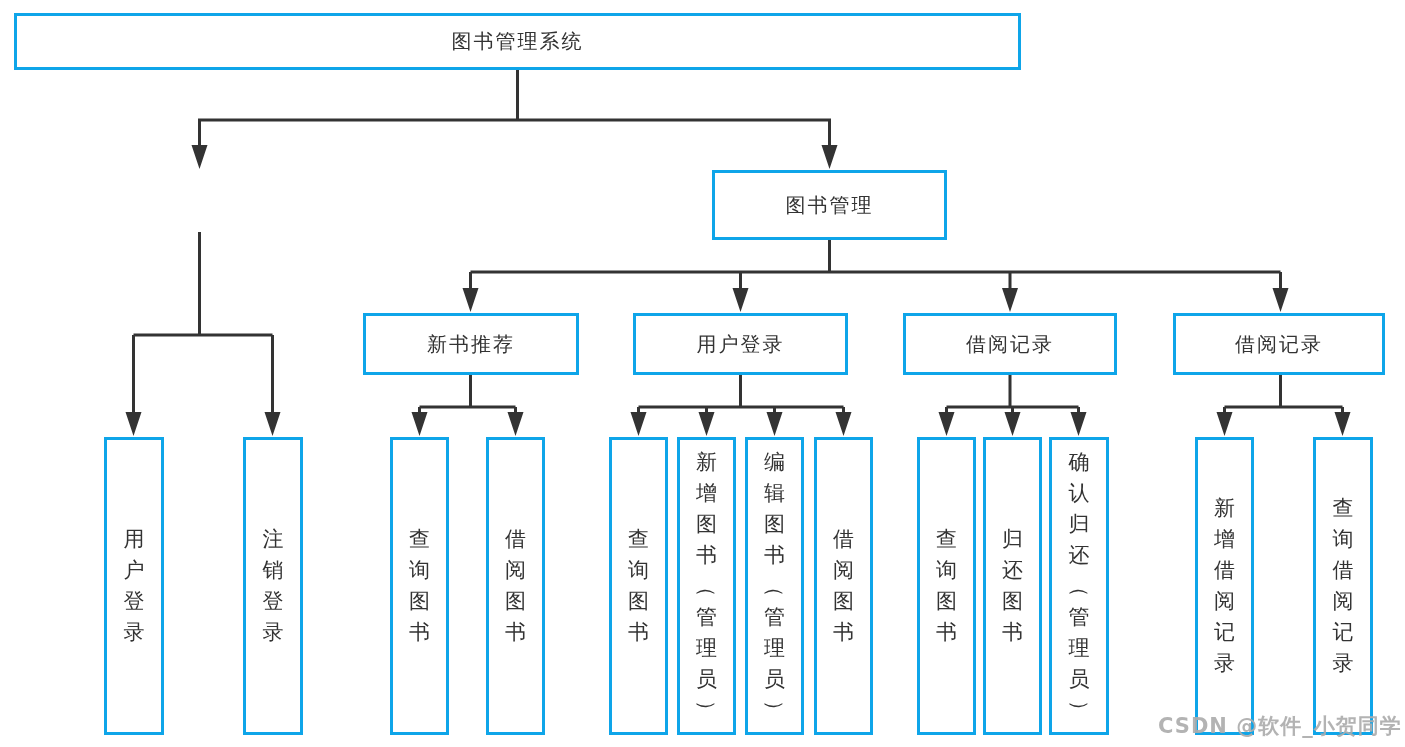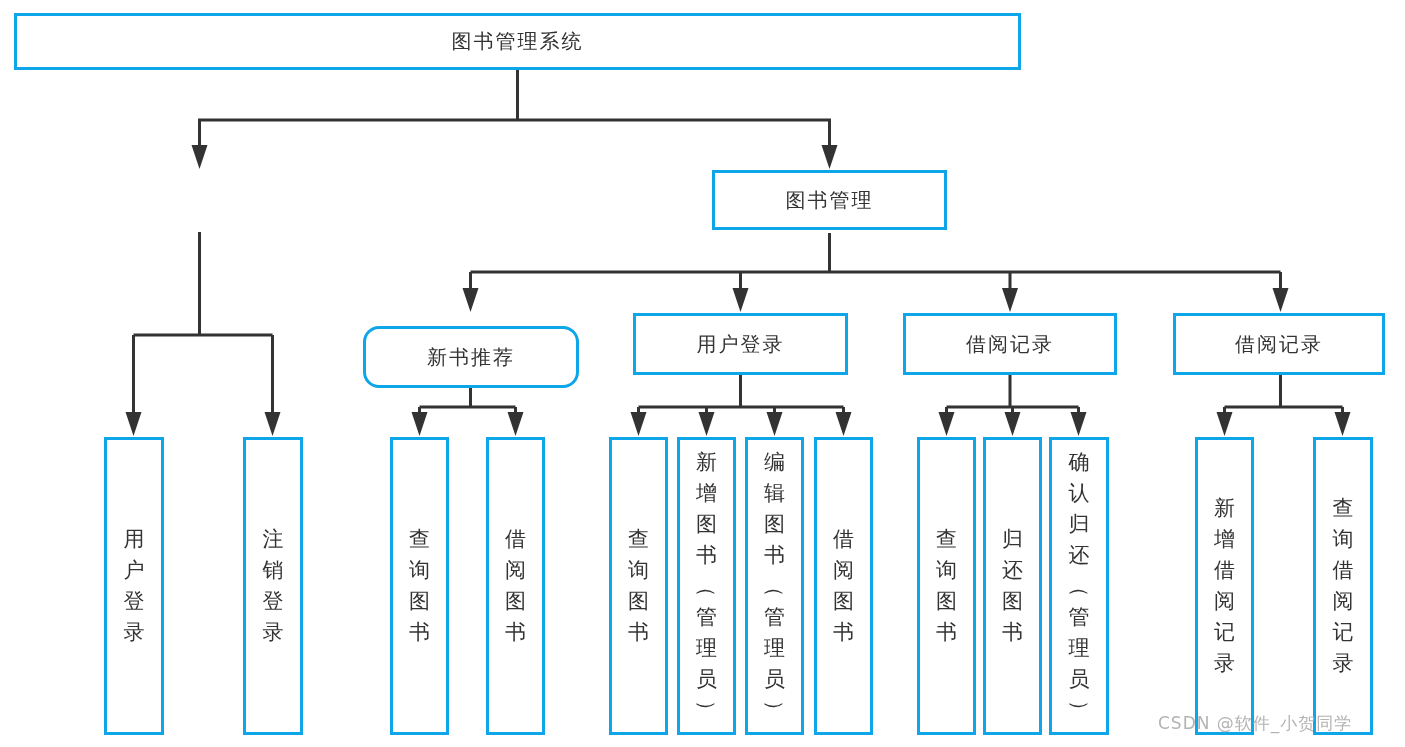--- a/index.html
+++ b/index.html
@@ -27,25 +27,26 @@
   .vchar {
     height:31px; line-height:31px;
     width:100%;
     text-align:center;
     font-size:21px;
   }
   .vchar.rot { transform:rotate(90deg); }
   .watermark {
     position:absolute;
     left:1158px; top:712px;
-    font-size:17px;
+    font-size:21px;
     letter-spacing:1px;
     color:rgba(172,172,172,0.92);
     z-index:3;
     white-space:nowrap;
+    font-weight:bold;
   }
 </style>
 </head>
 <body>
 
 <div class="canvas">
 
   <svg class="connectors" width="1405" height="747" viewBox="0 0 1405 747">
     <g stroke="#333333" stroke-width="3" fill="none">
 
@@ -72,23 +73,23 @@
                M630.5 412 H646.5 L638.5 436 Z M698.5 412 H714.5 L706.5 436 Z
                M766.5 412 H782.5 L774.5 436 Z M835.5 412 H851.5 L843.5 436 Z
                M938.5 412 H954.5 L946.5 436 Z M1004.5 412 H1020.5 L1012.5 436 Z
                M1070.5 412 H1086.5 L1078.5 436 Z M1216.5 412 H1232.5 L1224.5 436 Z
                M1334.5 412 H1350.5 L1342.5 436 Z"></path>
     </g>
   </svg>
 
   <div class="box hlabel" style="left:14px;top:13px;width:1007px;height:57px;">图书管理系统</div>
 
-  <div class="box hlabel" style="left:712px;top:170px;width:235px;height:60px;">图书管理</div>
+  <div class="box hlabel" style="left:712px;top:170px;width:235px;height:70px;">图书管理</div>
 
-  <div class="box hlabel" style="left:363px;top:326px;width:216px;height:62px;border-radius:16px;">新书推荐</div>
+  <div class="box hlabel" style="left:363px;top:313px;width:216px;height:62px;">新书推荐</div>
   <div class="box hlabel" style="left:633px;top:313px;width:215px;height:62px;">用户登录</div>
   <div class="box hlabel" style="left:903px;top:313px;width:214px;height:62px;">借阅记录</div>
   <div class="box hlabel" style="left:1173px;top:313px;width:212px;height:62px;">借阅记录</div>
 
   <div class="box vbox" style="left:104px;top:437px;width:60px;height:298px;">
       <div class="vchar">用</div>
       <div class="vchar">户</div>
       <div class="vchar">登</div>
       <div class="vchar">录</div>
     </div>

